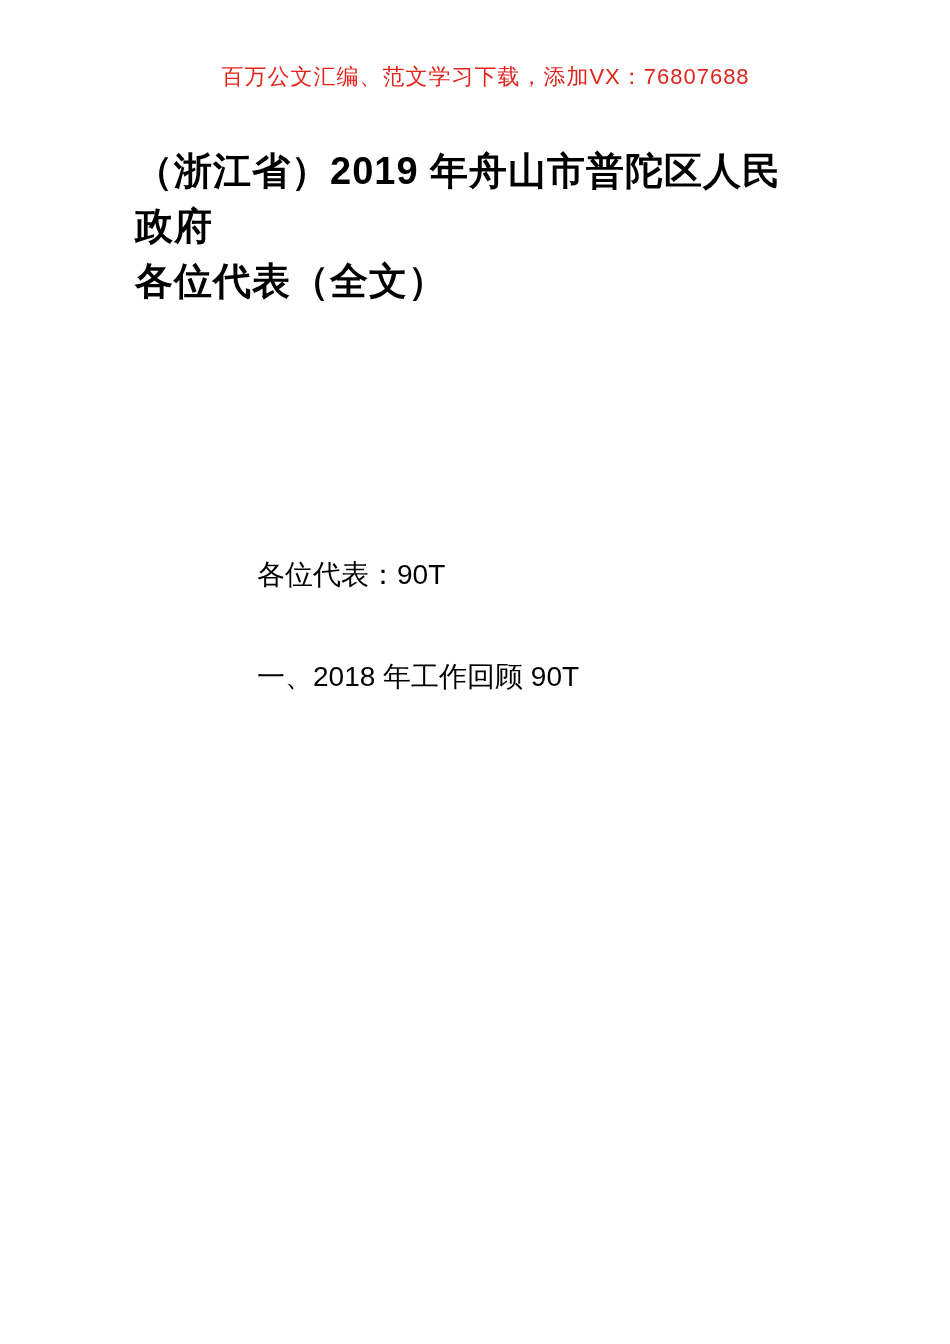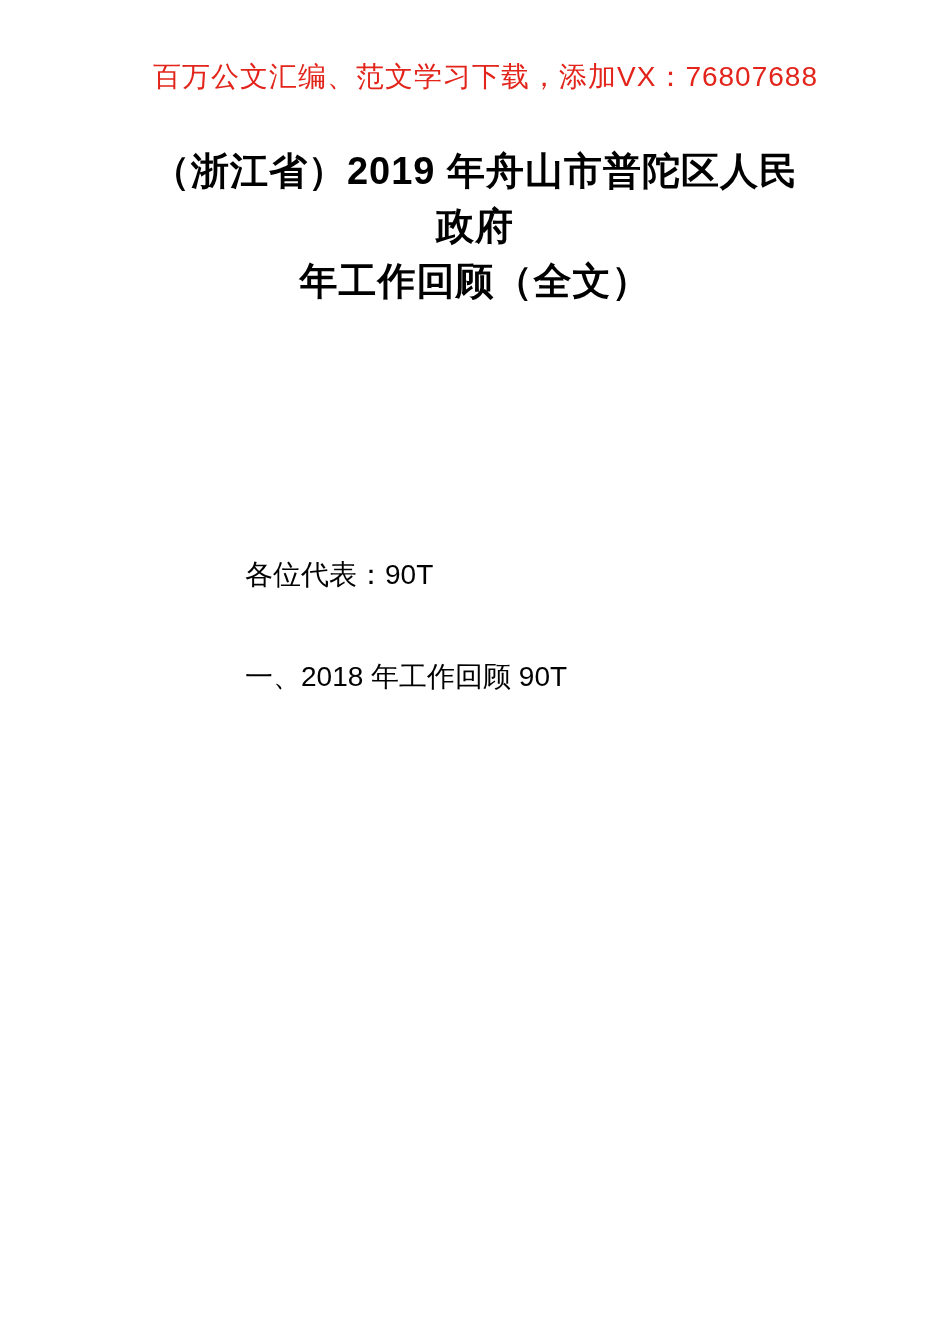--- a/index.html
+++ b/index.html
@@ -15,64 +15,63 @@
     font-family: "Liberation Sans", "DejaVu Sans", sans-serif;
     color: #000000;
     overflow: hidden;
   }
   .promo-banner {
     position: absolute;
     top: 63px;
     left: 0;
     right: 0;
     text-align: center;
-    font-size: 28px;
+    font-size: 22px;
     line-height: 28px;
     color: #e2241b;
     letter-spacing: 1px;
     margin-left: 21px;
   }
   .doc-title {
     position: absolute;
     top: 144px;
     left: 135px;
     width: 680px;
-    text-align: center;
     font-size: 38px;
     font-weight: 700;
     line-height: 55px;
     letter-spacing: 1px;
   }
   .content {
     position: absolute;
     top: 549px;
     left: 143px;
     width: 664px;
     font-size: 28px;
     line-height: 51px;
     text-align: justify;
   }
   .content p {
-    margin: 0 0 51px 0;
+    margin: 0 0 51px 12px;
     text-indent: 102px;
   }
   .content p:last-child {
     margin-bottom: 0;
   }
 </style>
 </head>
 <body>
 
 <div class="page">
 
   <div class="promo-banner">百万公文汇编、范文学习下载，添加VX：76807688</div>
 
   <div class="doc-title">
     <span>（浙江省）2019 年舟山市普陀区人民政府</span><br>
-    <span>年工作回顾（全文）</span>
+    <span>各位代表（全文）</span>
   </div>
 
   <div class="content">
     <p>各位代表：90T</p>
     <p>一、2018 年工作回顾 90T</p>
   </div>
 
 </div>
 
 </body></html>

